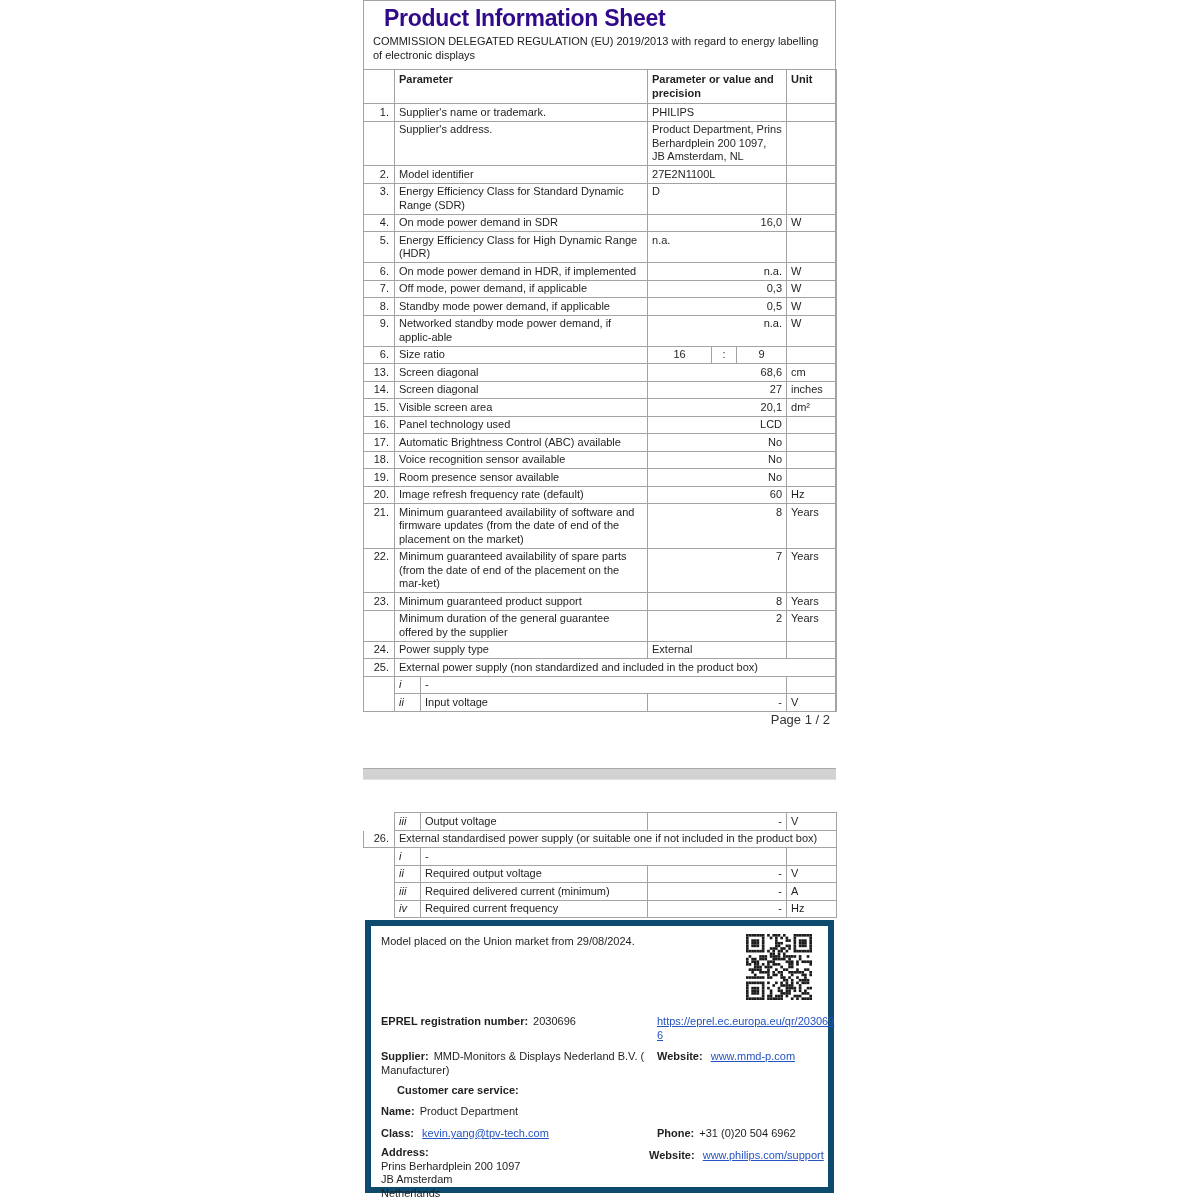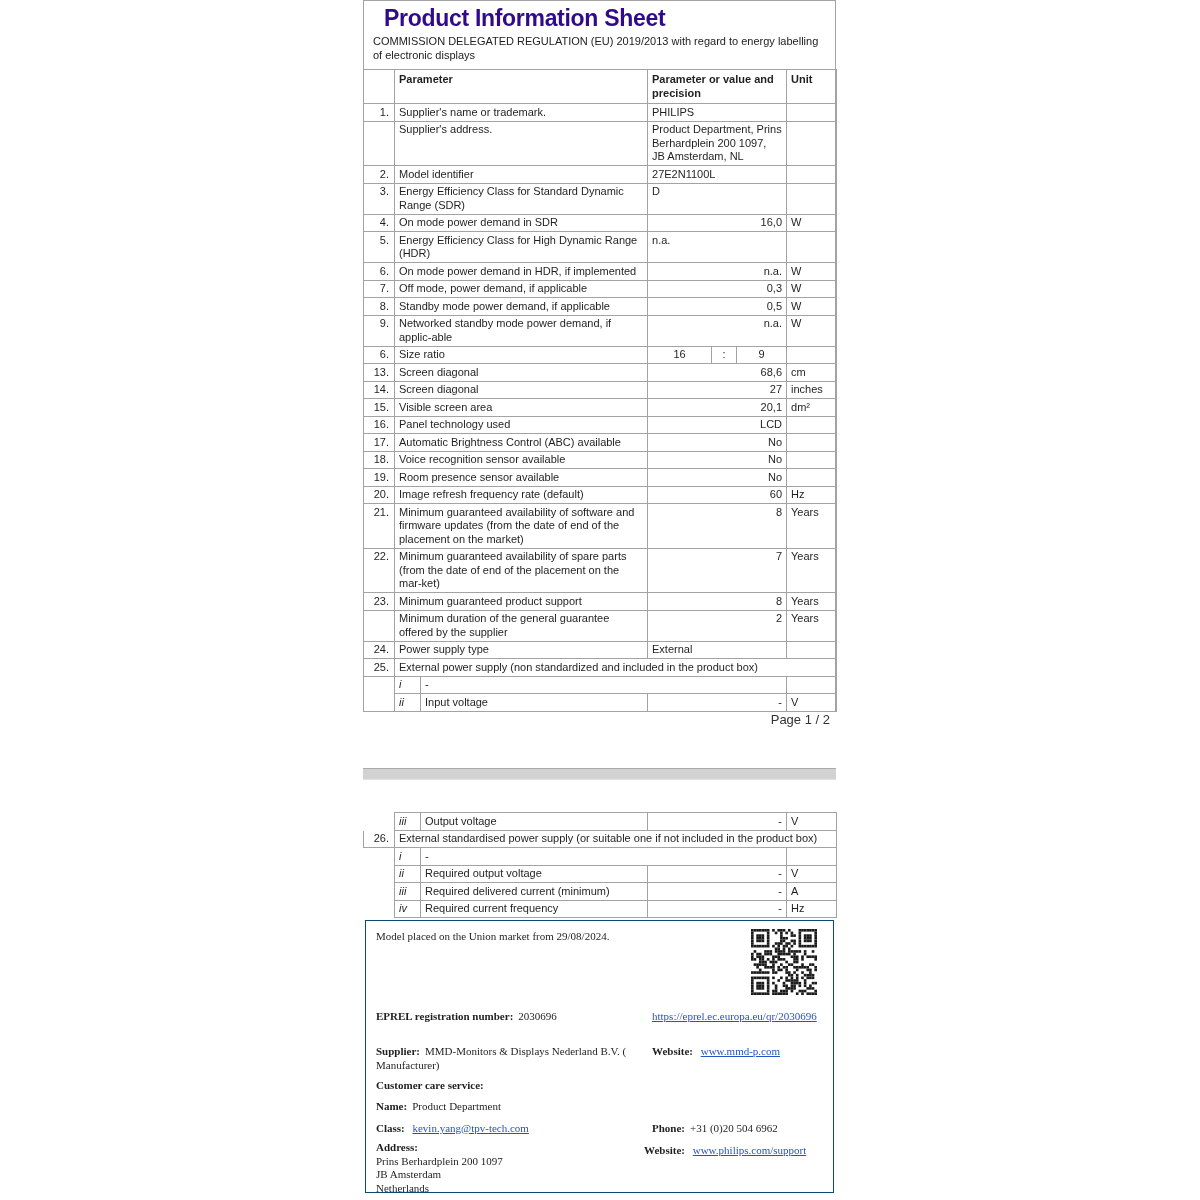--- a/index.html
+++ b/index.html
@@ -41,22 +41,22 @@
   
   .page-band{
     position:absolute;left:363px;top:768px;width:473px;height:10px;
     background:#d2d2d2;border-top:1px solid #aaaaaa;border-bottom:1px solid #e2e2e2;
   }
   
   .p2-wrap{position:absolute;left:363px;top:812px;width:473px;}
   
   .info-box{
     position:absolute;left:365px;top:920px;width:469px;height:273px;
-    border:1px solid #0c4a6e;box-sizing:border-box;background:#fff;
-    font-size:11px;line-height:13.5px;font-family:Liberation Serif, serif;
+    border:6px solid #0c4a6e;box-sizing:border-box;background:#fff;
+    font-size:11px;line-height:13.5px;
   }
   .ib{position:absolute;}
   .ib b{font-weight:bold;}
   .ib .val{margin-left:5px;}
   a.link{color:#2553c2;text-decoration:underline;cursor:pointer;word-break:break-all;display:inline-block;}
   .qr-box{position:absolute;top:8px;right:16px;width:66px;height:66px;}
   .addr-line{line-height:13.5px;}
 </style>
 </head>
 <body>
@@ -641,21 +641,21 @@
   </div>
 
   <div class="ib" style="top:124px;left:10px;width:266px;">
     <b>Supplier:</b><span class="val">MMD-Monitors &amp; Displays Nederland B.V. ( Manufacturer)</span>
   </div>
   <div class="ib" style="top:124px;left:286px;">
     <b>Website:</b>
     <a class="link val">www.mmd-p.com</a>
   </div>
 
-  <div class="ib" style="top:158px;left:10px;">
+  <div class="ib" style="top:158px;left:26px;">
     <b>Customer care service:</b>
   </div>
 
   <div class="ib" style="top:179px;left:10px;">
     <b>Name:</b><span class="val">Product Department</span>
   </div>
   <div class="ib" style="top:179px;left:278px;margin-top:44px;">
     <b>Website:</b>
     <a class="link val">www.philips.com/support</a>
   </div>

